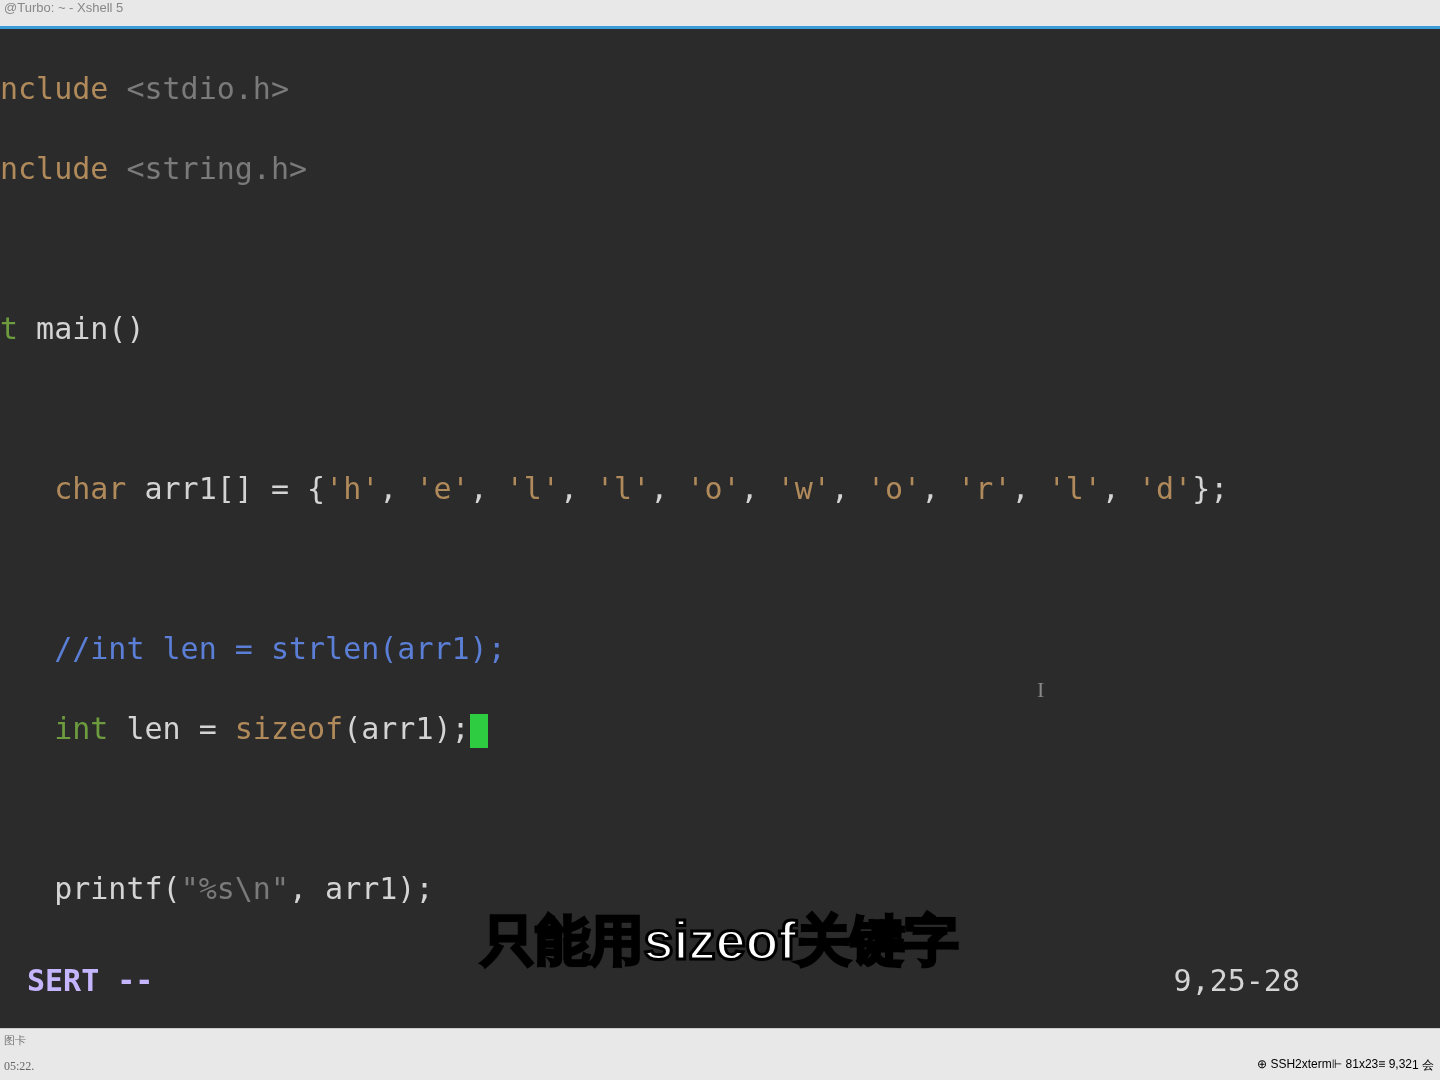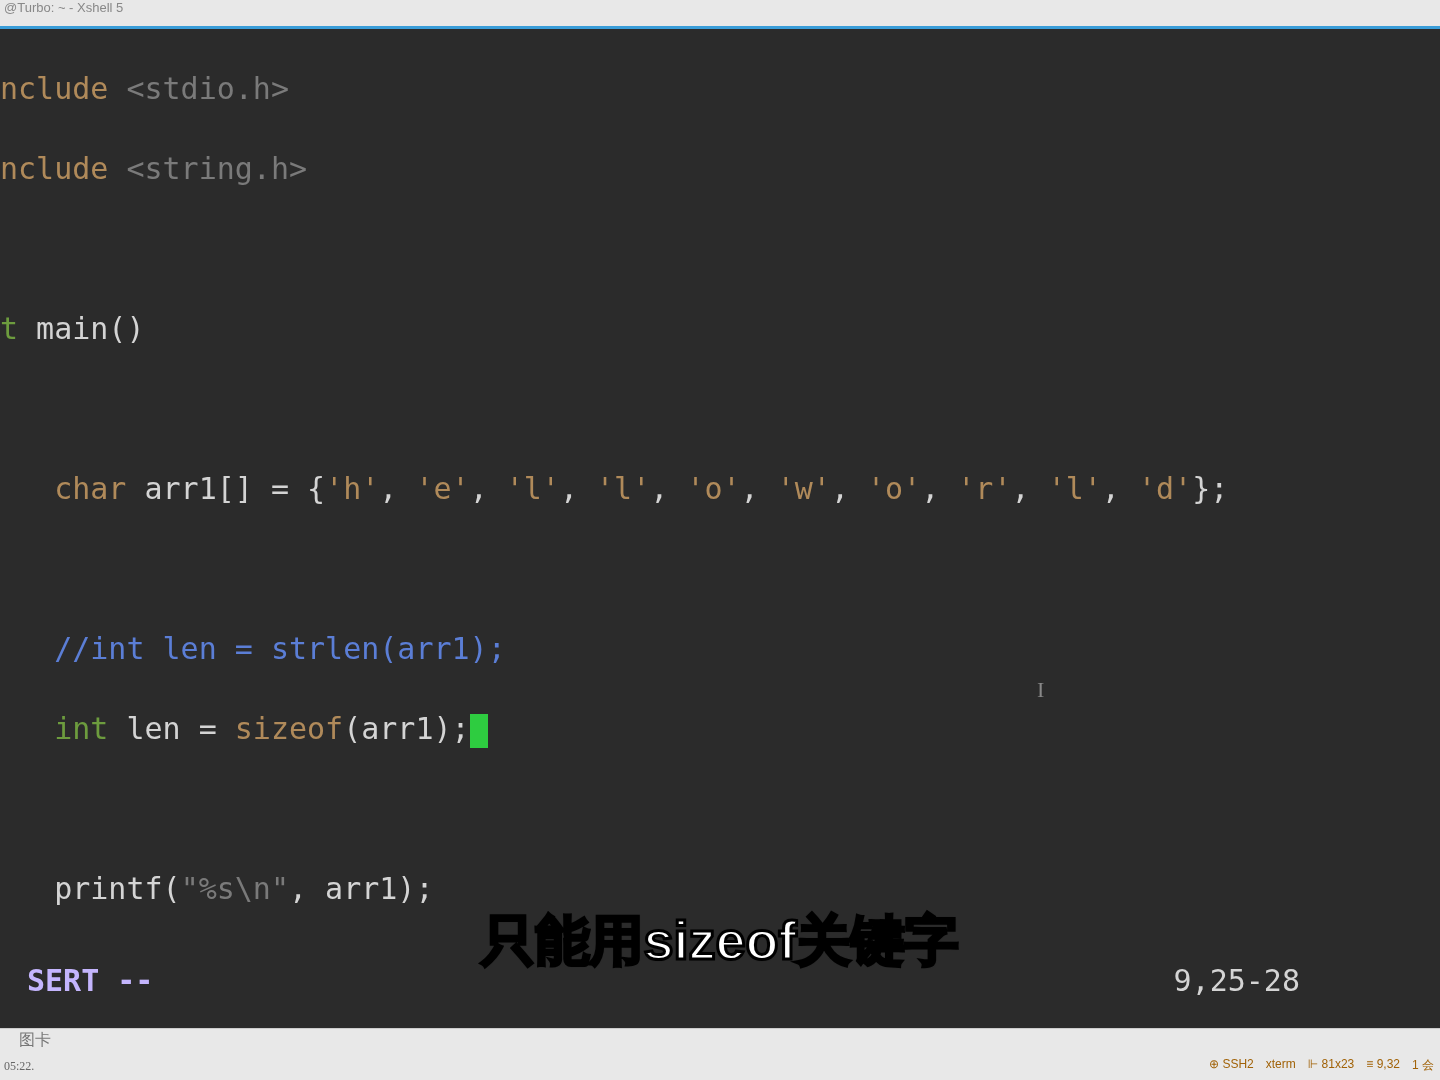--- a/index.html
+++ b/index.html
@@ -108,35 +108,35 @@
     font-family: Tahoma, sans-serif;
     font-size: 12px;
     color: #555;
   }
   
   .tab-area {
     position: absolute;
     top: 0;
     left: 0;
     height: 22px;
-    font-size: 16px;
+    font-size: 11px;
     color: #777;
-    padding-left: 19px;
+    padding-left: 4px;
     display: flex;
     align-items: center;
   }
   
   .status-right {
     position: absolute;
     bottom: 6px;
     right: 6px;
     display: flex;
-    gap: 12px;
+    gap: 0;
     font-size: 12px;
-    color: #a16207;
+    color: #000000;
   }
   
   .status-left {
     position: absolute;
     bottom: 6px;
     left: 4px;
     font-size: 12px;
     color: #666;
     font-family: Liberation Serif, serif;
   }

